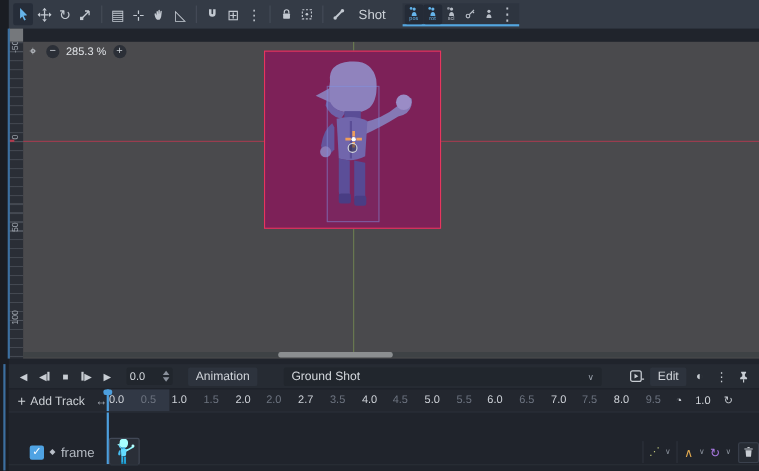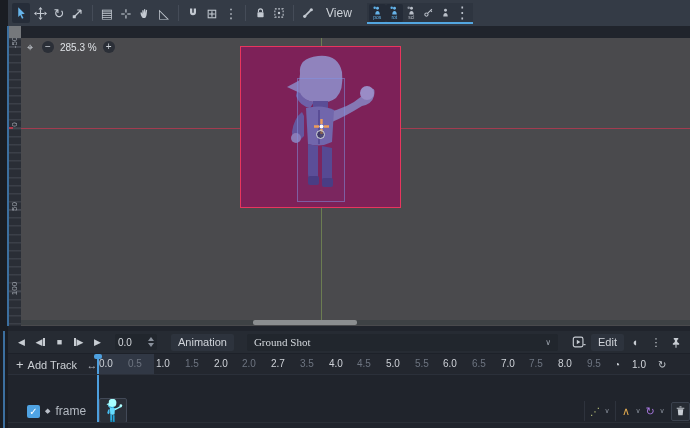--- a/index.html
+++ b/index.html
@@ -63,21 +63,21 @@
   .panel{left:8px;top:331px;width:682px;height:97px;background:#262b33;}
   .row1{left:0;top:0;width:682px;height:22px;display:flex;align-items:center;padding:0 6px;box-sizing:border-box;gap:4px;}
   .pbtn{width:15px;height:16px;display:flex;align-items:center;justify-content:center;color:#c8cdd3;font-size:9px;gap:1px;}
   .pbar{width:2px;height:8px;background:currentColor;}
   .spin{width:42px;height:16px;background:#21262d;border-radius:2px;display:flex;align-items:center;padding:0 3px;box-sizing:border-box;margin-left:6px;}
   .spin .val{flex:1;font-size:10px;color:#d4d8dd;}
   .spin .arrows{display:flex;flex-direction:column;gap:2px;}
   .tri-up{width:0;height:0;border-left:3px solid transparent;border-right:3px solid transparent;border-bottom:4px solid #8a919c;}
   .tri-dn{width:0;height:0;border-left:3px solid transparent;border-right:3px solid transparent;border-top:4px solid #8a919c;}
   .btn{height:17px;background:#2d333d;border-radius:2px;display:flex;align-items:center;padding:0 7px;font-size:11px;color:#d0d4da;}
-  .dropdown{flex:1;height:17px;background:#21262d;border-radius:2px;display:flex;align-items:center;padding:0 7px;font-size:11px;color:#d4d8dd;margin:0 9px;font-family:Liberation Serif, serif;}
+  .dropdown{flex:1;height:17px;background:#21262d;border-radius:2px;display:flex;align-items:center;padding:0 7px;font-size:11px;color:#d4d8dd;margin:0 20px;}
   .dropdown .chev{margin-left:auto;color:#9aa1ab;font-size:8px;}
   .mini{width:16px;height:16px;display:flex;align-items:center;justify-content:center;color:#c8cdd3;font-size:11px;}
   
   .row2{left:0;top:22px;width:682px;height:21px;border-top:1px solid #1d2129;background:#23272f;box-sizing:border-box;}
   .addtrack{position:absolute;left:4px;top:2px;height:17px;display:flex;align-items:center;gap:4px;font-size:11px;color:#ccd0d5;padding:0 4px;}
   .addplus{font-size:13px;color:#ccd0d5;}
   .panarrow{position:absolute;left:76px;top:2px;width:16px;height:17px;display:flex;align-items:center;justify-content:center;color:#aab0b9;font-size:11px;}
   .tl-highlight{position:absolute;left:89px;top:0;width:57px;height:20px;background:#313845;}
   .tlabel{position:absolute;top:4px;font-size:10px;color:#ced2d8;width:28px;}
   .tlabel.half{color:#6d7480;}
@@ -177,21 +177,21 @@
     </div>
     <div class="tb-sep"></div>
     <div class="tool">
       <svg width="12" height="12" viewBox="0 0 16 16">
           <path d="M4.5 11.5 L11.5 4.5" stroke="currentColor" stroke-width="2.4"></path>
           <circle cx="3.6" cy="12.4" r="2.1" fill="currentColor"></circle>
           <circle cx="12.4" cy="3.6" r="2.1" fill="currentColor"></circle>
         </svg>
     </div>
     <div class="view-btn">
-        <span>View</span>
+        <span>Shot</span>
       </div>
 
     <div class="keygroup">
       <div class="kbtn on">
         <svg width="9" height="9" viewBox="0 0 16 16" fill="currentColor">
             <circle cx="8" cy="4" r="2.6"></circle>
             <path d="M4 15c0-4 1.6-6.2 4-6.2s4 2.2 4 6.2z"></path>
             <circle cx="3" cy="3" r="2.2" fill="#5db0e8"></circle>
           </svg>
         <span class="klabel">pos</span>

